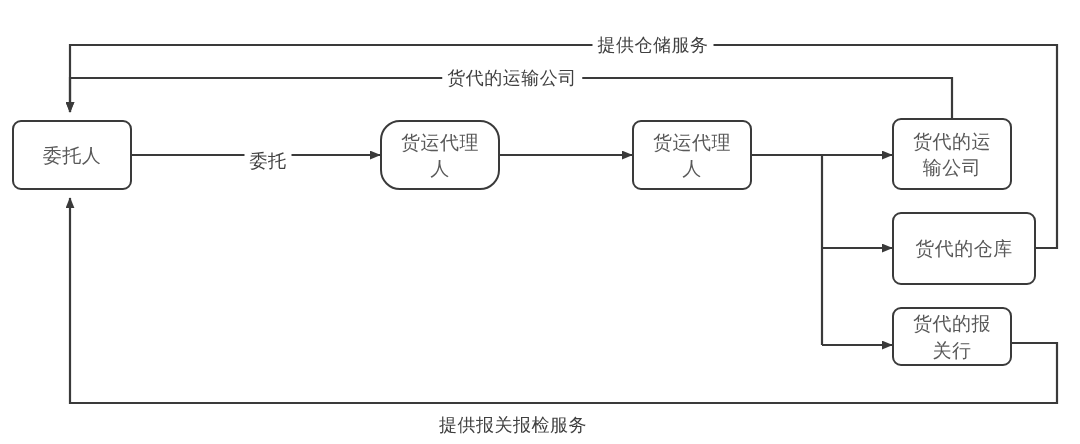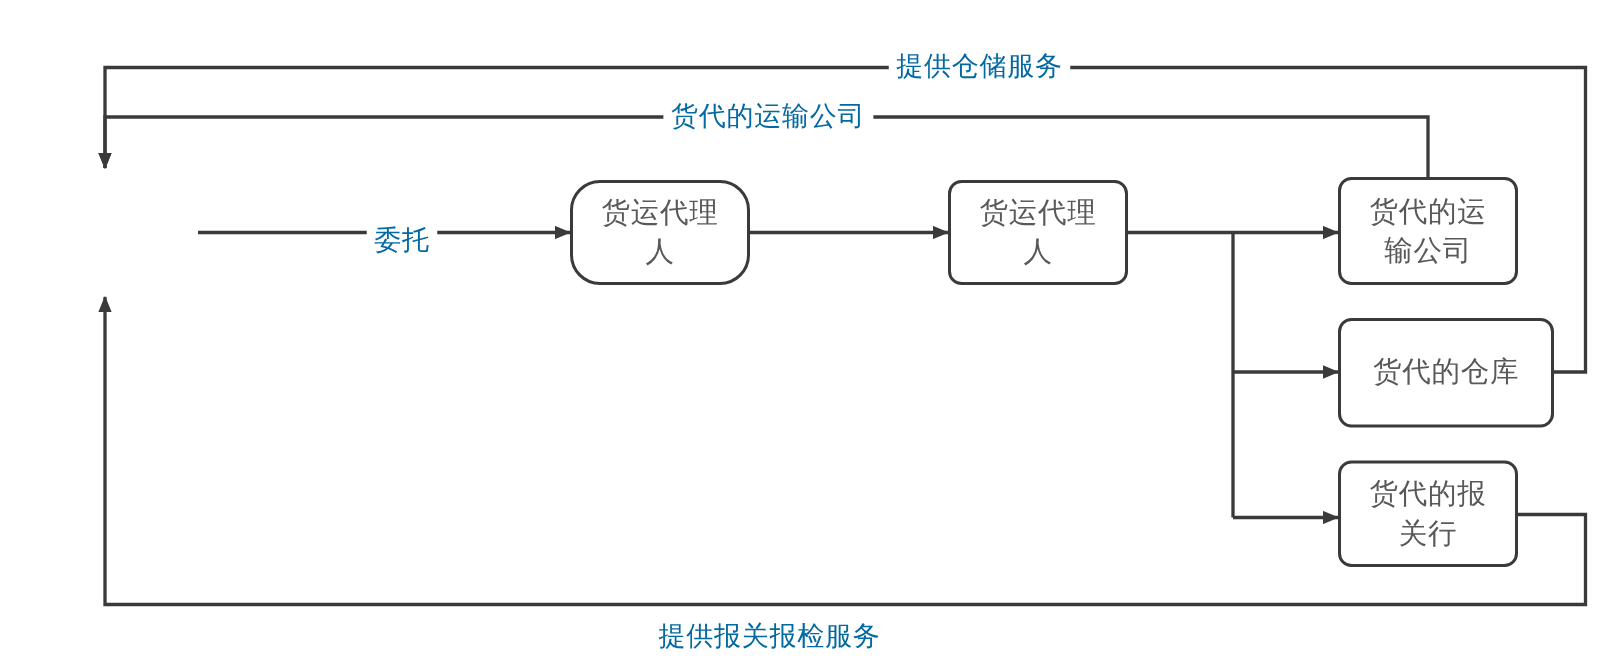--- a/index.html
+++ b/index.html
@@ -40,21 +40,21 @@
     letter-spacing: 0.5px;
     padding: 2px 14px;
   }
   .node-label {
     display: block;
     width: 100%;
   }
   .edge-label {
     position: absolute;
     background: #ffffff;
-    color: #0369a1;
+    color: #404040;
     font-size: 18px;
     line-height: 1;
     letter-spacing: 0.5px;
     white-space: nowrap;
     padding: 2px 5px;
     transform: translate(-50%, -50%);
     text-align: center;
   }
 </style>
 </head>
@@ -85,38 +85,41 @@
 
       <path d="M1012,248 L1057,248 L1057,45 L70,45 L70,112" marker-end="url(#arrowhead)"></path>
 
       <path d="M952,118 L952,78 L70,78 L70,112" marker-end="url(#arrowhead)"></path>
 
       <path d="M1012,343 L1057,343 L1057,403 L70,403 L70,198" marker-end="url(#arrowhead)"></path>
 
     </g>
   </svg>
 
+  <div class="node-box" style="left:12px; top:120px; width:120px; height:70px;">
+    <span class="node-label">委托人</span>
+  </div>
 
   <div class="node-box" style="left:380px; top:120px; width:120px; height:70px;border-radius:20px;">
     <span class="node-label">货运代理人</span>
   </div>
 
   <div class="node-box" style="left:632px; top:120px; width:120px; height:70px;">
     <span class="node-label">货运代理人</span>
   </div>
 
   <div class="node-box" style="left:892px; top:118px; width:120px; height:72px;justify-content:flex-end;">
     <span class="node-label">货代的运输公司</span>
   </div>
 
   <div class="node-box" style="left:892px; top:212px; width:144px; height:73px;">
     <span class="node-label">货代的仓库</span>
   </div>
 
-  <div class="node-box" style="left:892px; top:307px; width:120px; height:71px;">
+  <div class="node-box" style="left:892px; top:307px; width:120px; height:59px;">
     <span class="node-label">货代的报关行</span>
   </div>
 
   <div class="edge-label" style="left:268px; top:161px;">委托</div>
 
   <div class="edge-label" style="left:653px; top:45px;">提供仓储服务</div>
 
   <div class="edge-label" style="left:512px; top:78px;">货代的运输公司</div>
 
   <div class="edge-label" style="left:513px; top:425px;">提供报关报检服务</div>

